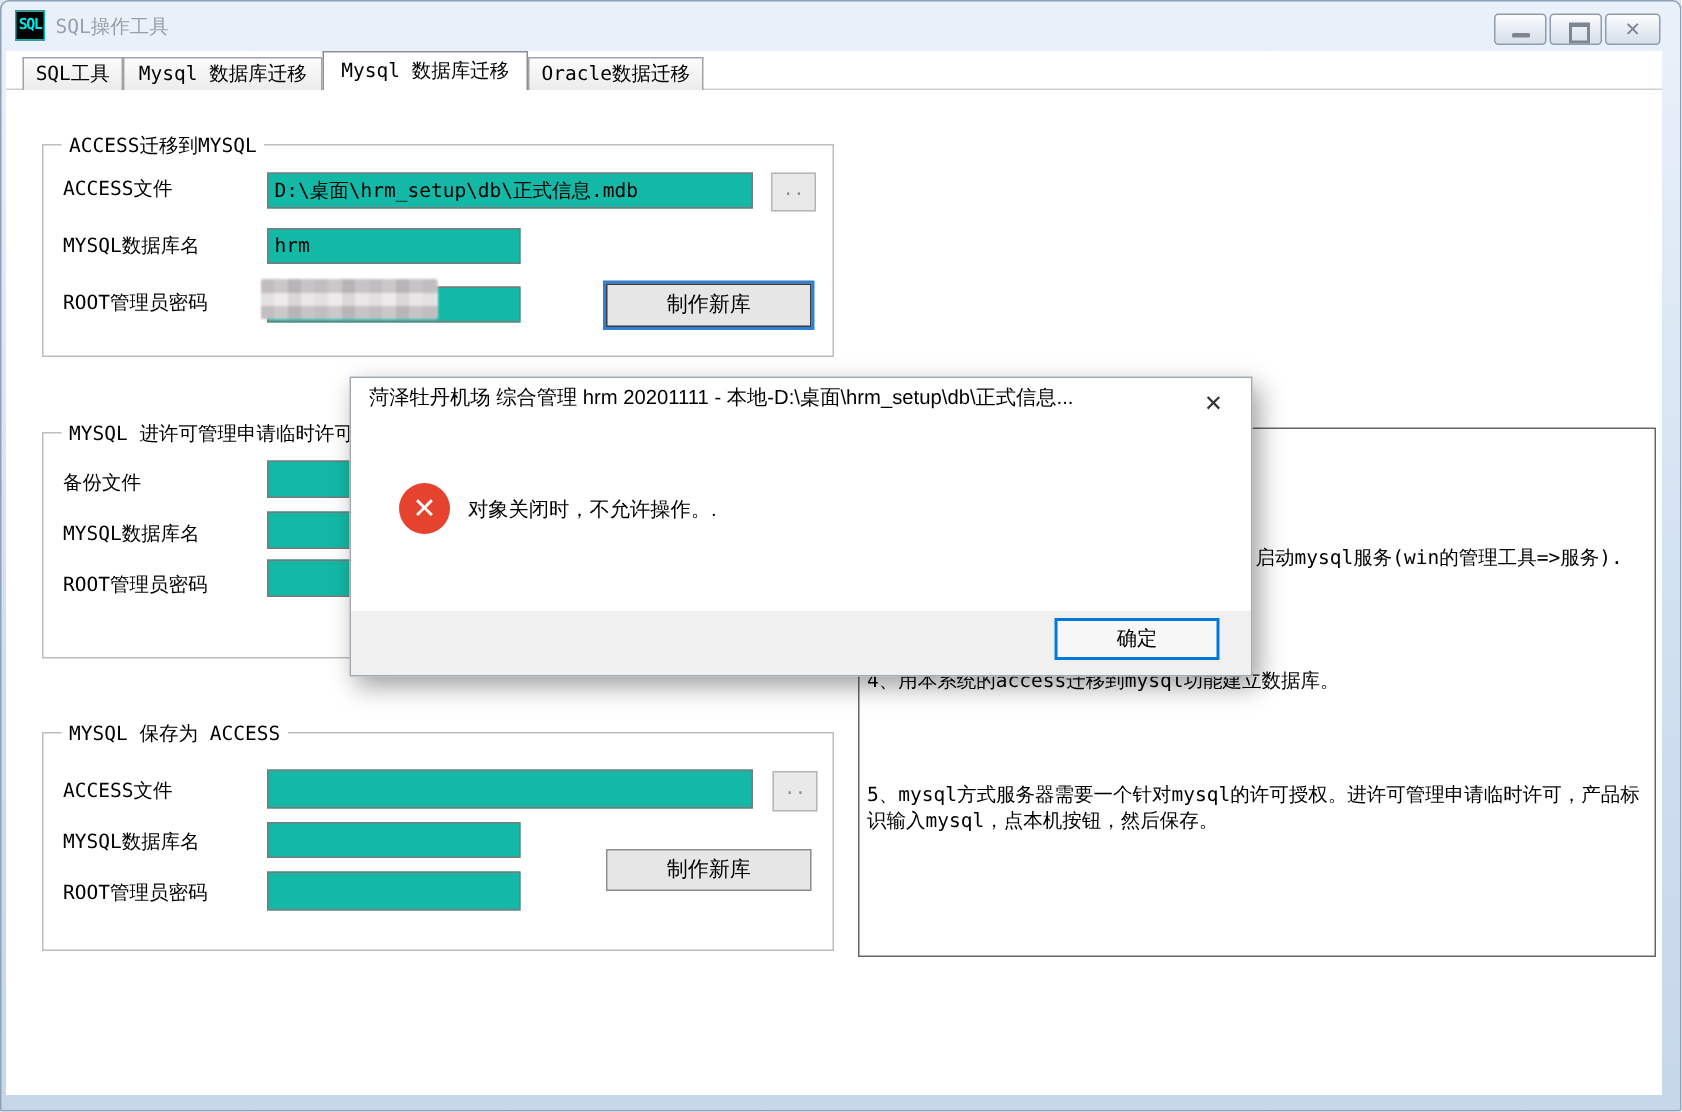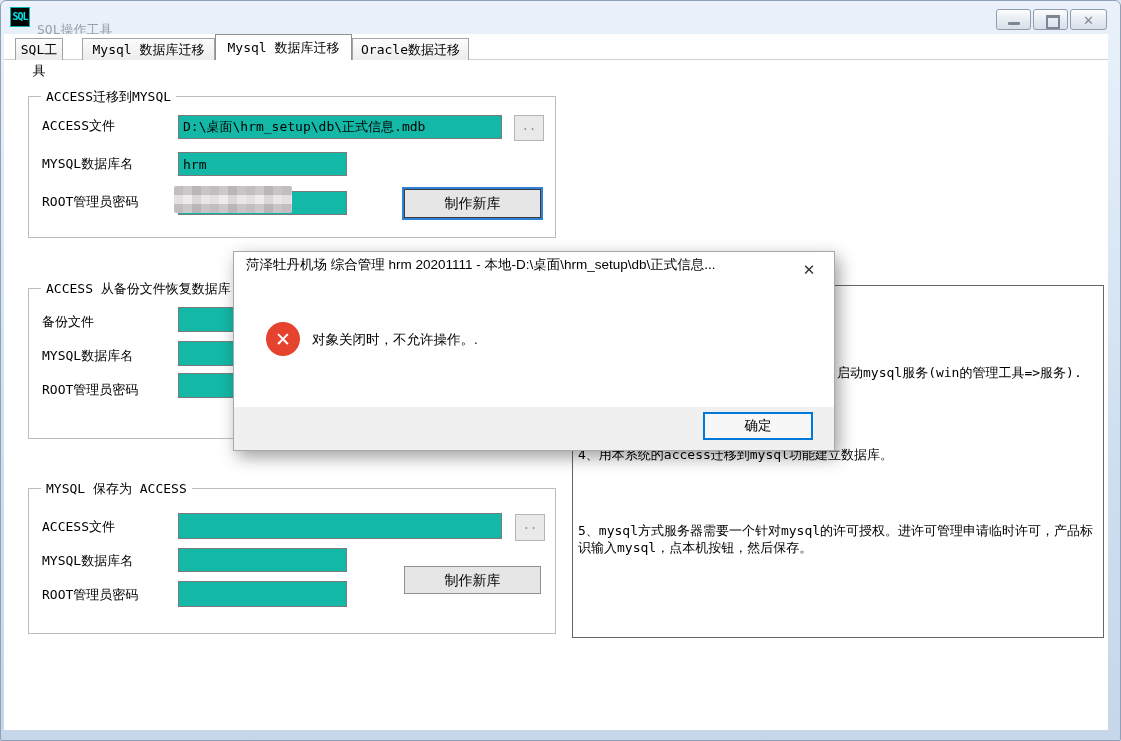--- a/index.html
+++ b/index.html
@@ -14,40 +14,40 @@
     border:1px solid #8fa1b7;border-radius:6px 6px 2px 2px;
     background:linear-gradient(#eaf1fa,#cfdff0 60%,#c7d7ea);
   }
   
   .titlebar{position:absolute;left:0;top:0;width:1121px;height:33px;}
   .app-icon{
     position:absolute;left:9px;top:6px;width:20px;height:20px;background:#000;
     color:#00e6e6;font:bold 10px/20px "DejaVu Sans Mono",monospace;text-align:center;
     box-shadow:inset 0 0 0 1px #00b5b5;letter-spacing:-1px;
   }
-  .title-text{position:absolute;left:36px;top:20px;color:#95a0ac;font-size:13px;}
+  .title-text{position:absolute;left:36px;top:8px;color:#95a0ac;font-size:13px;}
   .winbtn{
     position:absolute;top:8px;height:21px;width:35px;border:1px solid #8e9cad;border-radius:3px;
     background:linear-gradient(#fdfdfd,#e9eef4 45%,#d7dfe9);box-sizing:border-box;
   }
   .winbtn .bar{position:absolute;left:11px;top:12px;width:12px;height:3px;background:#7c8793;border-radius:1px;}
   .winbtn .box{position:absolute;left:12px;top:5px;width:10px;height:9px;border:2px solid #7c8793;border-top-width:3px;}
   .winbtn .x{position:absolute;left:0;top:1px;width:100%;text-align:center;color:#7c8793;font:bold 13px/19px "DejaVu Sans",sans-serif;}
   #btn-min{left:995px;} #btn-max{left:1032px;} #btn-close{left:1069px;width:37px;}
   
   .content{position:absolute;left:3px;top:33px;width:1104px;height:696px;background:#fff;}
   .tabline{position:absolute;left:3px;top:58px;width:1104px;height:1px;background:#d0d0d0;z-index:1;}
   .tab{
     position:absolute;top:37px;height:22px;box-sizing:border-box;z-index:2;
     border:1px solid #a3a3a3;border-bottom:none;
     background:linear-gradient(#fcfcfc,#ececec);
     text-align:center;line-height:21px;font-size:13px;cursor:default;
   }
   .tab.active{top:33px;height:26px;background:#fff;border-color:#8f8f8f;z-index:3;line-height:25px;}
-  #tab-0{left:14px;width:48px;} #tab-1{left:81px;width:133px;}
+  #tab-0{left:14px;width:67px;} #tab-1{left:81px;width:133px;}
   #tab-2{left:214px;width:137px;} #tab-3{left:351px;width:117px;}
   
   .grp{position:absolute;border:1px solid #bdbdbd;background:#fff;box-sizing:border-box;}
   .grp-title{position:absolute;left:12px;top:-9px;background:#fff;padding:0 5px;font-size:13px;white-space:nowrap;}
   #grp1{left:27px;top:95px;width:528px;height:142px;}
   #grp2{left:27px;top:287px;width:528px;height:151px;}
   #grp3{left:27px;top:487px;width:528px;height:146px;}
   .lbl{position:absolute;font-size:13px;white-space:nowrap;}
   .inp{
     position:absolute;box-sizing:border-box;border:1px solid #7a7a7a;background:#14b8a6;
@@ -130,21 +130,21 @@
     <div class="btn-browse" style="left:485px;top:18px;">..</div>
     <span class="lbl" style="left:13px;top:58px;">MYSQL数据库名</span>
     <input class="inp" style="left: 149px; top: 55px; width: 169px; height: 24px;" readonly="" value="hrm">
     <span class="lbl" style="left:13px;top:96px;">ROOT管理员密码</span>
     <input class="inp" style="left: 149px; top: 94px; width: 169px; height: 24px;" readonly="" value="">
     <div class="mosaic"></div>
     <div class="btn-make focused" style="left:375px;top:92px;">制作新库</div>
   </div>
 
   <div class="grp" id="grp2">
-    <span class="grp-title">ACCESS  从备份文件恢复数据库</span>
+    <span class="grp-title">MYSQL  进许可管理申请临时许可</span>
     <span class="lbl" style="left:13px;top:24px;">备份文件</span>
     <input class="inp" style="left: 149px; top: 18px; width: 324px; height: 25px;" readonly="" value="">
     <span class="lbl" style="left:13px;top:58px;">MYSQL数据库名</span>
     <input class="inp" style="left: 149px; top: 52px; width: 169px; height: 25px;" readonly="" value="">
     <span class="lbl" style="left:13px;top:92px;">ROOT管理员密码</span>
     <input class="inp" style="left: 149px; top: 84px; width: 169px; height: 25px;" readonly="" value="">
   </div>
 
   <div id="info-panel">
     <div class="info-line" id="info-frag3">启动mysql服务(win的管理工具=&gt;服务).</div>

